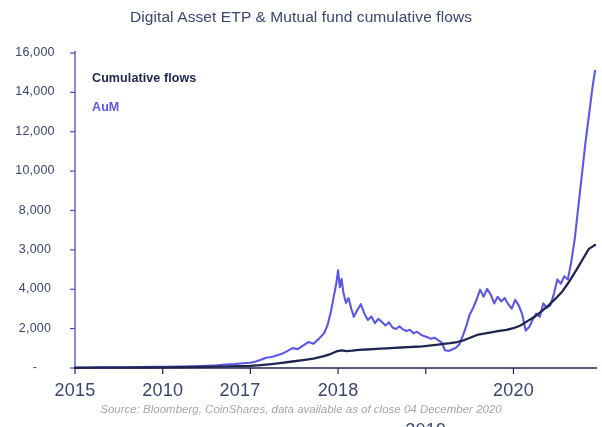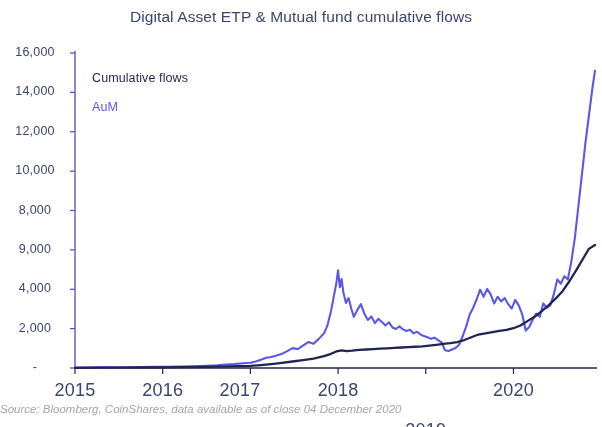--- a/index.html
+++ b/index.html
@@ -32,21 +32,21 @@
     letter-spacing: 0.1px;
   }
   #plot-svg {
     position: absolute;
     top: 0;
     left: 0;
   }
   .legend-entry {
     position: absolute;
     font-size: 12.5px;
-    font-weight: 400;
+    font-weight: 700;
     letter-spacing: 0.1px;
   }
   #legend-flows {
     top: 71px;
     left: 92px;
     color: #1e2550;
   }
   #legend-aum {
     top: 100px;
     left: 92px;
@@ -74,20 +74,21 @@
     color: #3b4570;
     letter-spacing: 0.2px;
     transform: translateX(-50%);
     top: 380px;
   }
   #source-note {
     position: absolute;
     bottom: 8px;
     left: 0;
     width: 602px;
+    text-align: center;
     font-size: 11.5px;
     font-style: italic;
     color: #a6a6a6;
   }
 </style>
 </head>
 <body>
 
 <div id="chart-root">
 
@@ -118,31 +119,31 @@
     <g id="series-group">
         <path d="M75.00 367.61 L88.15 367.51 L101.31 367.41 L114.46 367.31 L127.61 367.21 L140.77 367.11 L153.92 366.92 L167.07 366.82 L180.23 366.62 L193.38 366.33 L206.53 365.83 L217.06 365.24 L225.83 364.55 L234.60 364.06 L243.36 363.27 L250.38 362.68 L255.64 361.50 L260.90 359.73 L266.16 357.76 L271.42 356.98 L276.69 355.40 L281.95 353.82 L287.21 351.07 L292.47 348.12 L297.73 349.10 L302.99 345.56 L308.25 342.01 L313.52 343.78 L318.78 338.86 L324.04 333.35 L327.55 325.08 L331.05 310.91 L333.68 297.13 L336.32 283.34 L338.07 270.35 L339.82 287.28 L341.58 279.01 L343.33 292.20 L345.96 303.03 L348.59 298.11 L351.22 308.54 L353.85 316.81 L357.36 309.92 L360.87 304.21 L364.38 313.66 L367.88 319.96 L371.39 316.42 L374.90 323.11 L378.41 318.78 L381.91 321.93 L385.42 325.48 L388.93 322.32 L392.44 327.44 L395.94 329.02 L399.45 326.26 L402.96 329.41 L406.47 330.99 L409.97 329.81 L413.48 333.35 L416.99 331.77 L420.50 334.53 L424.01 336.11 L427.51 337.29 L431.02 338.86 L434.53 337.68 L438.04 340.04 L441.54 342.41 L445.05 350.28 L448.56 351.07 L452.07 349.49 L455.57 347.92 L459.08 344.77 L462.59 336.50 L466.10 326.66 L469.60 314.84 L473.11 307.95 L476.62 299.49 L480.13 289.64 L483.63 296.73 L487.14 288.86 L490.65 294.37 L494.16 303.43 L497.66 296.73 L501.17 301.46 L504.68 297.91 L508.19 304.21 L511.69 308.54 L515.20 299.88 L518.71 305.39 L522.22 314.45 L525.73 330.59 L529.23 327.05 L532.74 319.57 L536.25 313.66 L539.76 316.81 L543.26 303.43 L546.77 307.76 L550.28 305.39 L553.79 294.37 L557.29 279.41 L560.80 283.74 L564.31 276.26 L567.82 279.41 L571.32 261.69 L574.83 238.06 L578.34 206.56 L581.85 175.06 L585.35 143.56 L588.86 116.00 L592.37 88.44 L595.00 70.72" fill="none" stroke="#5b57e8" stroke-width="2.1" stroke-linejoin="round" stroke-linecap="round"></path>
         <path d="M75.00 367.80 L96.92 367.70 L118.84 367.61 L140.77 367.51 L162.69 367.41 L184.61 367.21 L206.53 366.92 L228.46 366.43 L250.38 365.83 L260.90 365.05 L271.42 364.06 L281.95 362.88 L292.47 361.50 L302.99 360.13 L313.52 358.55 L324.04 356.19 L331.05 353.82 L336.32 351.46 L341.58 350.28 L346.84 351.07 L352.10 350.68 L359.11 349.89 L366.13 349.49 L373.15 349.10 L380.16 348.71 L387.18 348.31 L394.19 347.92 L401.21 347.52 L408.22 347.13 L415.24 346.74 L422.25 346.34 L429.27 345.56 L436.28 344.77 L443.30 343.98 L450.31 343.19 L457.33 342.01 L464.34 340.04 L471.36 337.29 L478.37 334.53 L485.39 333.35 L492.40 332.17 L499.42 330.99 L506.43 329.81 L513.45 328.23 L520.46 325.48 L527.48 321.14 L534.49 316.81 L541.51 311.30 L548.52 305.39 L555.54 298.70 L562.55 291.22 L569.57 280.98 L576.59 269.56 L583.60 257.75 L588.86 248.89 L595.00 244.95" fill="none" stroke="#1e2550" stroke-width="2.3" stroke-linejoin="round" stroke-linecap="round"></path>
       </g>
   </svg>
 
   <div id="y-axis-labels">
       <div class="ytick-label" style="top: 360px;">-</div>
       <div class="ytick-label" style="top: 320.625px;">2,000</div>
       <div class="ytick-label" style="top: 281.25px;">4,000</div>
-      <div class="ytick-label" style="top: 241.875px;">9,000</div>
+      <div class="ytick-label" style="top: 241.875px;">3,000</div>
       <div class="ytick-label" style="top: 202.5px;">8,000</div>
       <div class="ytick-label" style="top: 163.125px;">10,000</div>
       <div class="ytick-label" style="top: 123.75px;">12,000</div>
       <div class="ytick-label" style="top: 84.375px;">14,000</div>
       <div class="ytick-label" style="top: 45px;">16,000</div>
     </div>
 
   <div id="x-axis-labels">
       <div class="xtick-label" style="left: 75px;">2015</div>
-      <div class="xtick-label" style="left: 162.69px;">2016</div>
+      <div class="xtick-label" style="left: 162.69px;">2010</div>
       <div class="xtick-label" style="left: 240px;">2017</div>
       <div class="xtick-label" style="left: 338.069px; text-align: center;">2018</div>
       <div class="xtick-label" style="left: 425.759px; margin-top: 40px;">2019</div>
       <div class="xtick-label" style="left: 513.449px;">2020</div>
     </div>
 
   <div class="legend-entry" id="legend-flows">Cumulative flows</div>
   <div class="legend-entry" id="legend-aum">AuM</div>
 
   <div id="source-note">Source: Bloomberg, CoinShares, data available as of close 04 December 2020</div>

